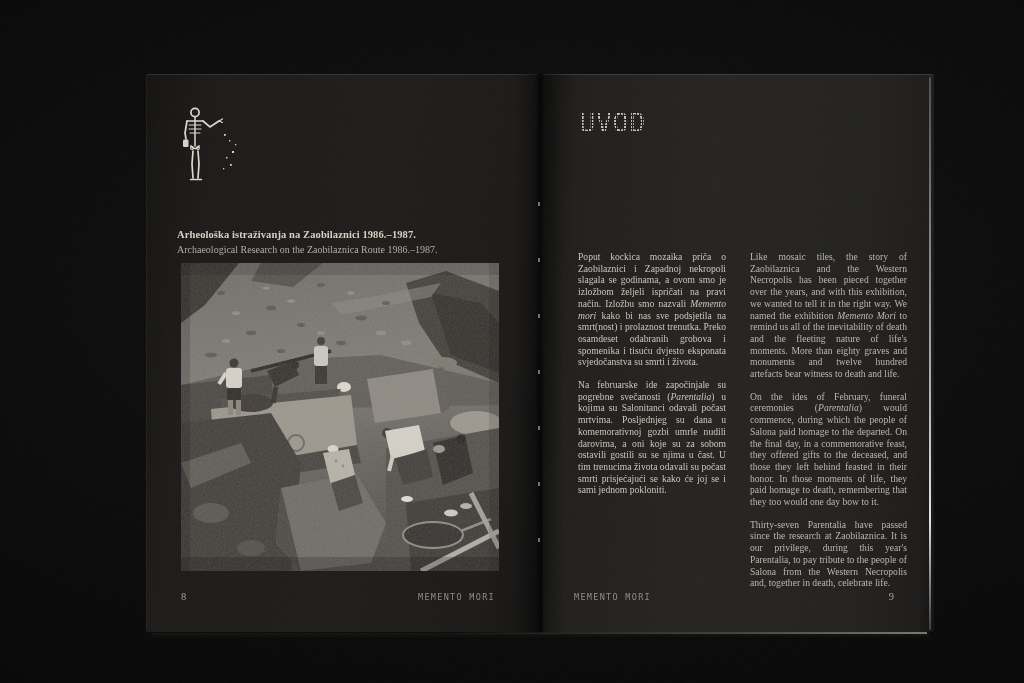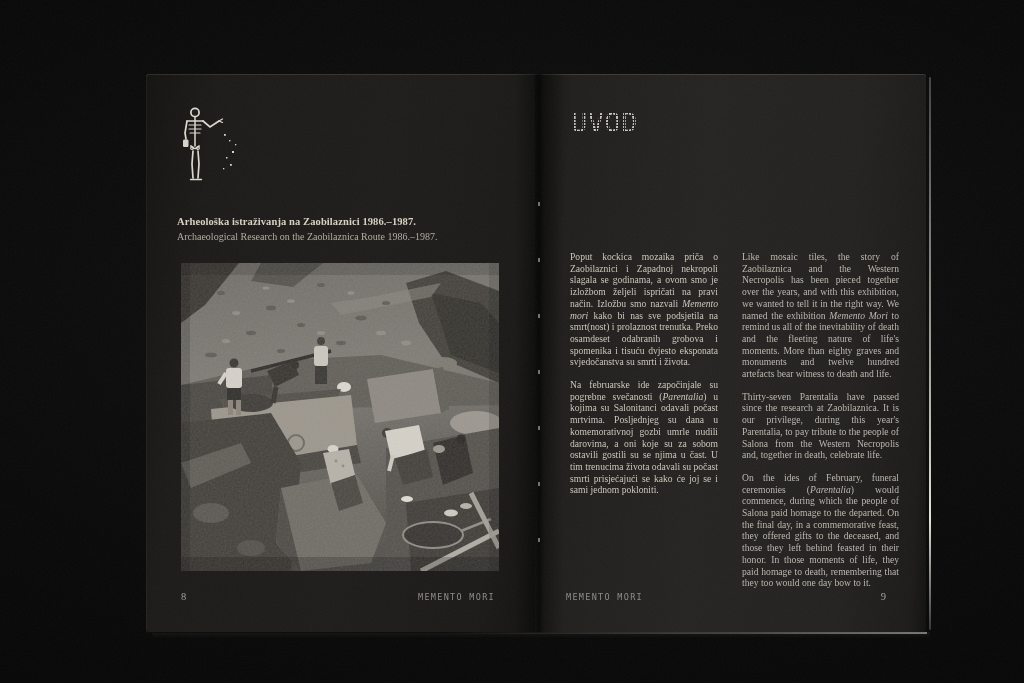--- a/index.html
+++ b/index.html
@@ -10,36 +10,36 @@
   }
   .book{position:absolute;left:146px;top:74px;width:784px;height:559px;}
   .book-under{position:absolute;left:152px;top:632px;width:778px;height:7px;background:linear-gradient(to bottom,#151413,#060606);border-radius:0 0 5px 5px;}
   .page{position:absolute;top:0;height:100%;}
   .page-left{
     left:0;width:393px;border-radius:3px 0 0 3px;
     background:linear-gradient(97deg,#131211 0%,#1b1a19 16%,#1d1c1a 55%,#1a1918 86%,#121110 100%);
     box-shadow:inset 0 1px 0 rgba(165,162,152,.18), inset 1px 0 0 rgba(120,118,110,.10), inset 0 -1px 0 rgba(0,0,0,.65);
   }
   .page-right{
-    left:389px;width:391px;border-radius:0 3px 3px 0;
+    left:397px;width:391px;border-radius:0 3px 3px 0;
     background:linear-gradient(93deg,#121110 0%,#1f1e1c 9%,#242321 42%,#222120 78%,#1b1a19 96%,#111010 100%);
     box-shadow:inset 0 1px 0 rgba(175,172,162,.20), inset 0 -1px 0 rgba(0,0,0,.65);
   }
   .gutter{position:absolute;left:368px;top:0;width:50px;height:100%;pointer-events:none;
     background:linear-gradient(to right, rgba(0,0,0,0) 0%, rgba(0,0,0,.40) 40%, rgba(0,0,0,.75) 50%, rgba(0,0,0,.38) 60%, rgba(0,0,0,0) 100%);}
   .stitches{position:absolute;left:392px;top:128px;width:2px;height:372px;opacity:.75;
     background:repeating-linear-gradient(to bottom, rgba(228,225,216,.65) 0 4px, transparent 4px 56px);}
   .edge-right{position:absolute;right:-1px;top:3px;width:2px;height:553px;border-radius:2px;
     background:linear-gradient(to bottom, rgba(200,198,190,.30), rgba(238,236,228,.70) 55%, rgba(252,250,244,.9) 80%, rgba(140,138,130,.35));}
   .edge-bottom{position:absolute;left:300px;bottom:-1px;right:3px;height:2px;
     background:linear-gradient(to right, transparent, rgba(185,182,174,.30) 60%, rgba(228,225,216,.5));}
 
   
   .skeleton{position:absolute;left:36px;top:32px;width:58px;height:90px;}
-  .caption{position:absolute;left:31px;top:141px;width:300px;line-height:13px;}
+  .caption{position:absolute;left:31px;top:154px;width:300px;line-height:13px;}
   .caption-hr{font-weight:bold;font-size:10.5px;color:#d8d2c4;letter-spacing:.1px;}
   .caption-en{font-size:10px;color:#b2ada2;margin-top:2px;}
   .photo{position:absolute;left:35px;top:189px;width:318px;height:308px;background:#6f6c68;}
   .photo svg{display:block;width:100%;height:100%;}
   .footer-row{position:absolute;top:517px;display:flex;justify-content:space-between;align-items:baseline;}
   .fl{left:35px;right:44px;}
   .fr{left:31px;right:40px;}
   .pagenum{font-size:10.5px;color:#a5a198;font-family:"Liberation Serif", serif;}
   .runhead{font-size:8.5px;letter-spacing:1.3px;color:#8f8c86;font-family:"DejaVu Sans Mono", monospace;}
 
@@ -249,22 +249,22 @@
       <div class="heading">
         <div class="heading-line">UVOD</div>
       </div>
 
       <div class="col col-hr">
           <p>Poput kockica mozaika priča o Zaobilaznici i Zapadnoj nekropoli slagala se godinama, a ovom smo je izložbom željeli ispričati na pravi način. Izložbu smo nazvali <i>Memento mori</i> kako bi nas sve podsjetila na smrt(nost) i prolaznost trenutka. Preko osamdeset odabranih grobova i spomenika i tisuću dvjesto eksponata svjedočanstva su smrti i života.</p>
           <p>Na februarske ide započinjale su pogrebne svečanosti (<i>Parentalia</i>) u kojima su Salonitanci odavali počast mrtvima. Posljednjeg su dana u komemorativnoj gozbi umrle nudili darovima, a oni koje su za sobom ostavili gostili su se njima u čast. U tim trenucima života odavali su počast smrti prisjećajući se kako će joj se i sami jednom pokloniti.</p>
         </div>
       <div class="col col-en">
           <p>Like mosaic tiles, the story of Zaobilaznica and the Western Necropolis has been pieced together over the years, and with this exhibition, we wanted to tell it in the right way. We named the exhibition <i>Memento Mori</i> to remind us all of the inevitability of death and the fleeting nature of life's moments. More than eighty graves and monuments and twelve hundred artefacts bear witness to death and life.</p>
+          <p>On the ides of February, funeral ceremonies (<i>Parentalia</i>) would commence, during which the people of Salona paid homage to the departed. On the final day, in a commemorative feast, they offered gifts to the deceased, and those they left behind feasted in their honor. In those moments of life, they paid homage to death, remembering that they too would one day bow to it.</p>
           <p>Thirty-seven Parentalia have passed since the research at Zaobilaznica. It is our privilege, during this year's Parentalia, to pay tribute to the people of Salona from the Western Necropolis and, together in death, celebrate life.</p>
-          <p>On the ides of February, funeral ceremonies (<i>Parentalia</i>) would commence, during which the people of Salona paid homage to the departed. On the final day, in a commemorative feast, they offered gifts to the deceased, and those they left behind feasted in their honor. In those moments of life, they paid homage to death, remembering that they too would one day bow to it.</p>
         </div>
 
       <div class="footer-row fr">
         <span class="runhead">MEMENTO MORI</span>
         <span class="pagenum">9</span>
       </div>
     </div>
 
     <div class="gutter"></div>
     <div class="stitches"></div>

